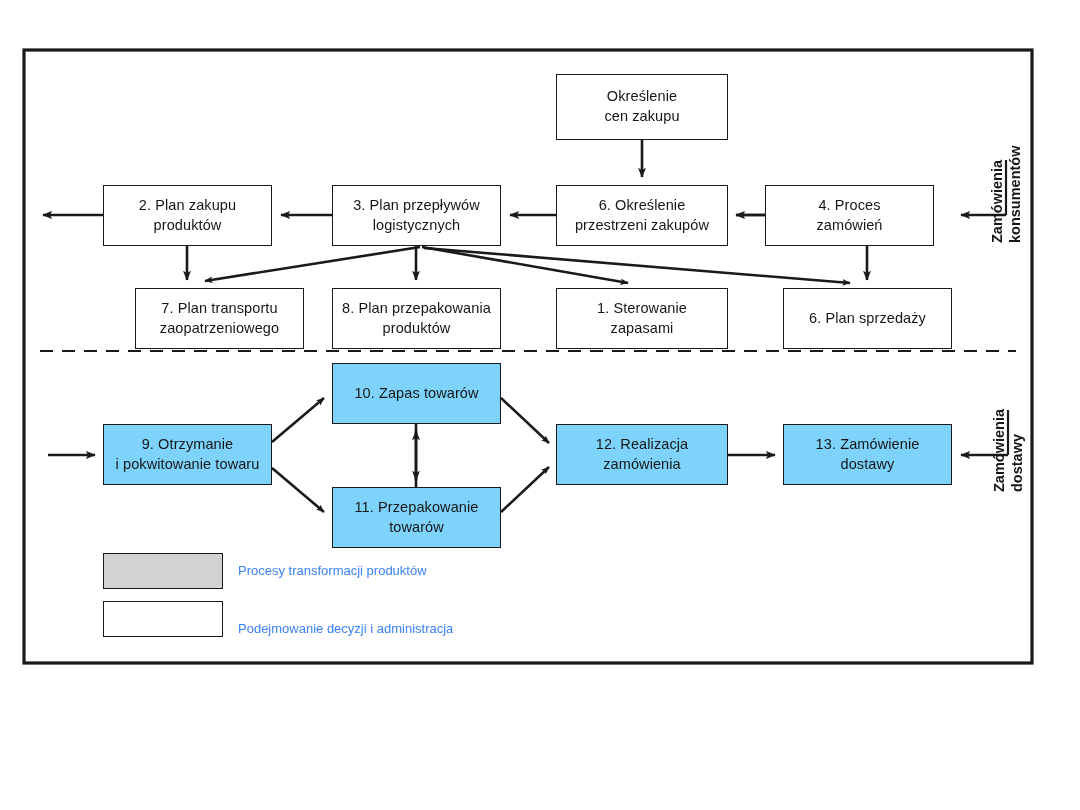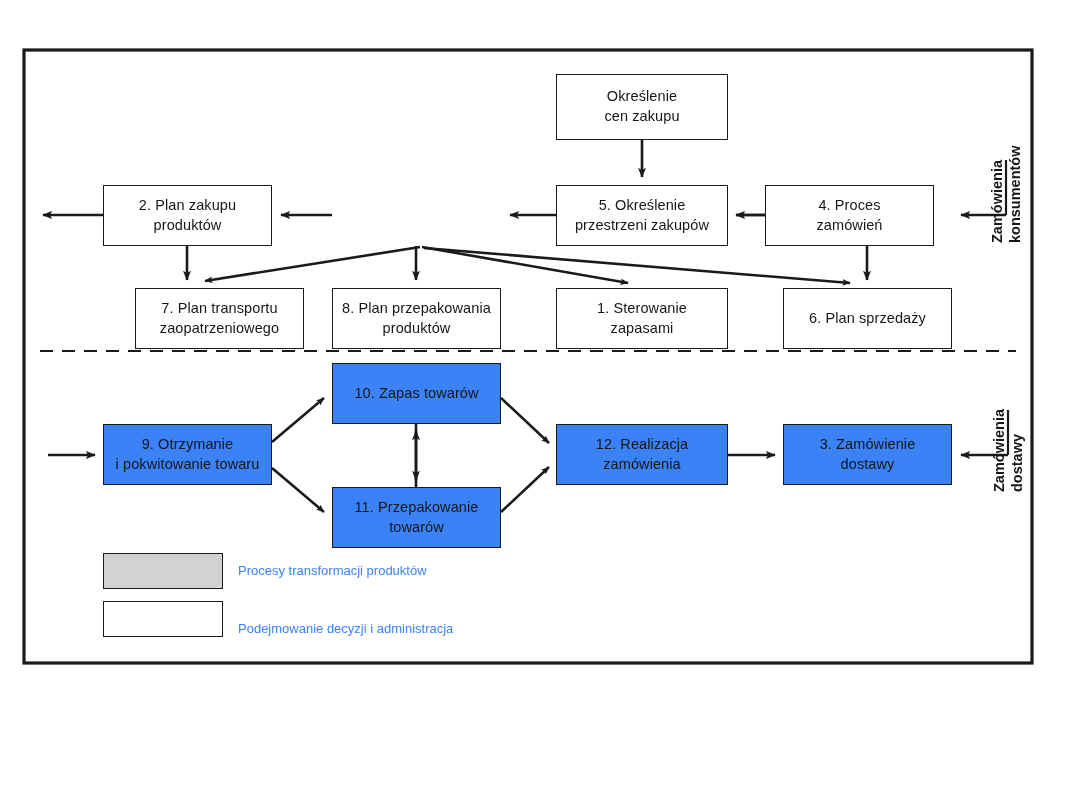--- a/index.html
+++ b/index.html
@@ -35,21 +35,21 @@
     align-items: center;
     justify-content: center;
     text-align: center;
     font-size: 14.5px;
     line-height: 1.35;
     color: #161616;
     letter-spacing: 0.1px;
     padding: 2px 4px;
   }
   .node.shaded {
-    background: #3b82f6;
+    background: #7dd3fc;
   }
   .node .nlabel {
     display: block;
     white-space: pre-line;
   }
   .legend-swatch {
     position: absolute;
     box-sizing: border-box;
     border: 1.6px solid #1a1a1a;
     background: #ffffff;
@@ -143,22 +143,26 @@
   </svg>
 
   <div class="node" id="node-0" style="left: 556px; top: 74px; width: 172px; height: 66px;">
     <span class="nlabel">Określenie
 cen zakupu</span>
   </div>
   <div class="node" id="node-1" style="left: 103px; top: 185px; width: 169px; height: 61px;">
     <span class="nlabel">2. Plan zakupu
 produktów</span>
   </div>
+  <div class="node" id="node-2" style="left: 332px; top: 185px; width: 169px; height: 61px;">
+    <span class="nlabel">3. Plan przepływów
+logistycznych</span>
+  </div>
   <div class="node" id="node-3" style="left: 556px; top: 185px; width: 172px; height: 61px;">
-    <span class="nlabel">5. Określenie
+    <span class="nlabel">6. Określenie
 przestrzeni zakupów</span>
   </div>
   <div class="node" id="node-4" style="left: 765px; top: 185px; width: 169px; height: 61px;">
     <span class="nlabel">4. Proces
 zamówień</span>
   </div>
   <div class="node" id="node-5" style="left: 103px; top: 288px; width: 169px; height: 61px; margin-left: 32px;">
     <span class="nlabel">7. Plan transportu
 zaopatrzeniowego</span>
   </div>
@@ -178,21 +182,21 @@
   </div>
   <div class="node shaded" id="node-10" style="left: 103px; top: 424px; width: 169px; height: 61px;">
     <span class="nlabel">9. Otrzymanie
 i pokwitowanie towaru</span>
   </div>
   <div class="node shaded" id="node-11" style="left: 556px; top: 424px; width: 172px; height: 61px;">
     <span class="nlabel">12. Realizacja
 zamówienia</span>
   </div>
   <div class="node shaded" id="node-12" style="left: 783px; top: 424px; width: 169px; height: 61px;">
-    <span class="nlabel">3. Zamówienie
+    <span class="nlabel">13. Zamówienie
 dostawy</span>
   </div>
   <div class="node shaded" id="node-13" style="left: 332px; top: 487px; width: 169px; height: 61px;">
     <span class="nlabel">11. Przepakowanie
 towarów</span>
   </div>
 
   <div class="legend-swatch shaded" style="left:103px; top:553px; width:120px; height:36px;"></div>
   <div class="legend-text" style="left:238px; top:563px;">Procesy transformacji produktów</div>
 

